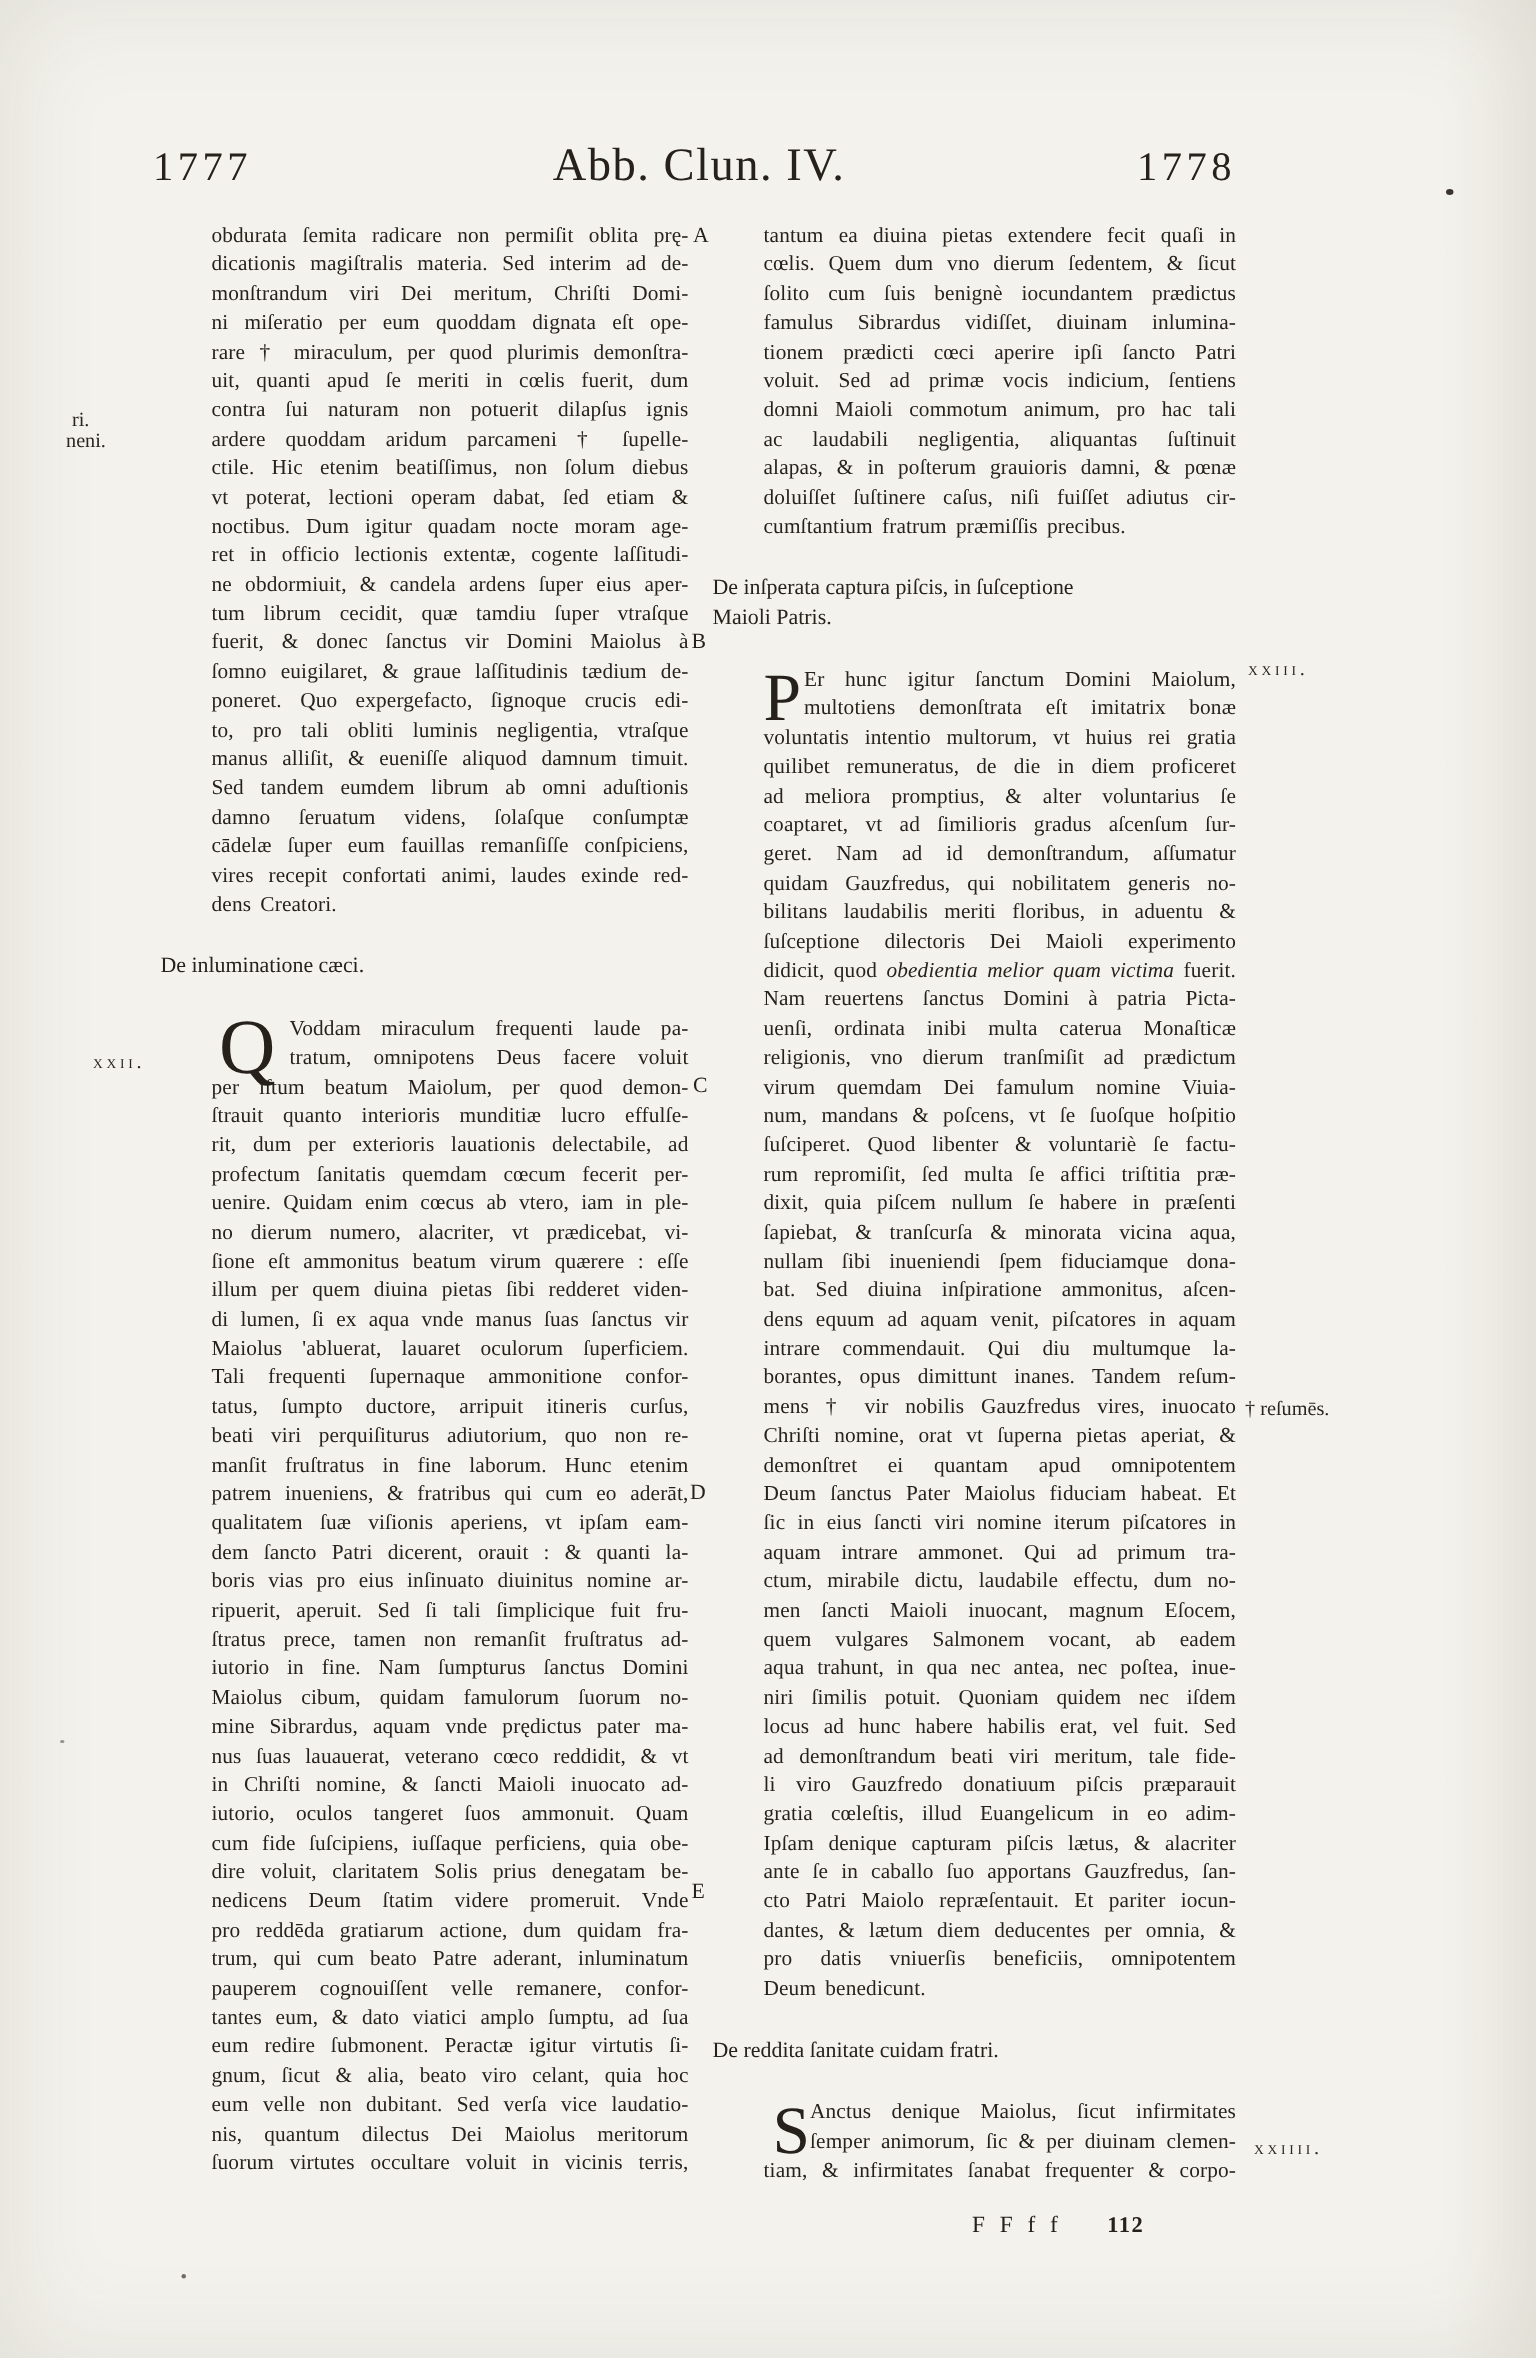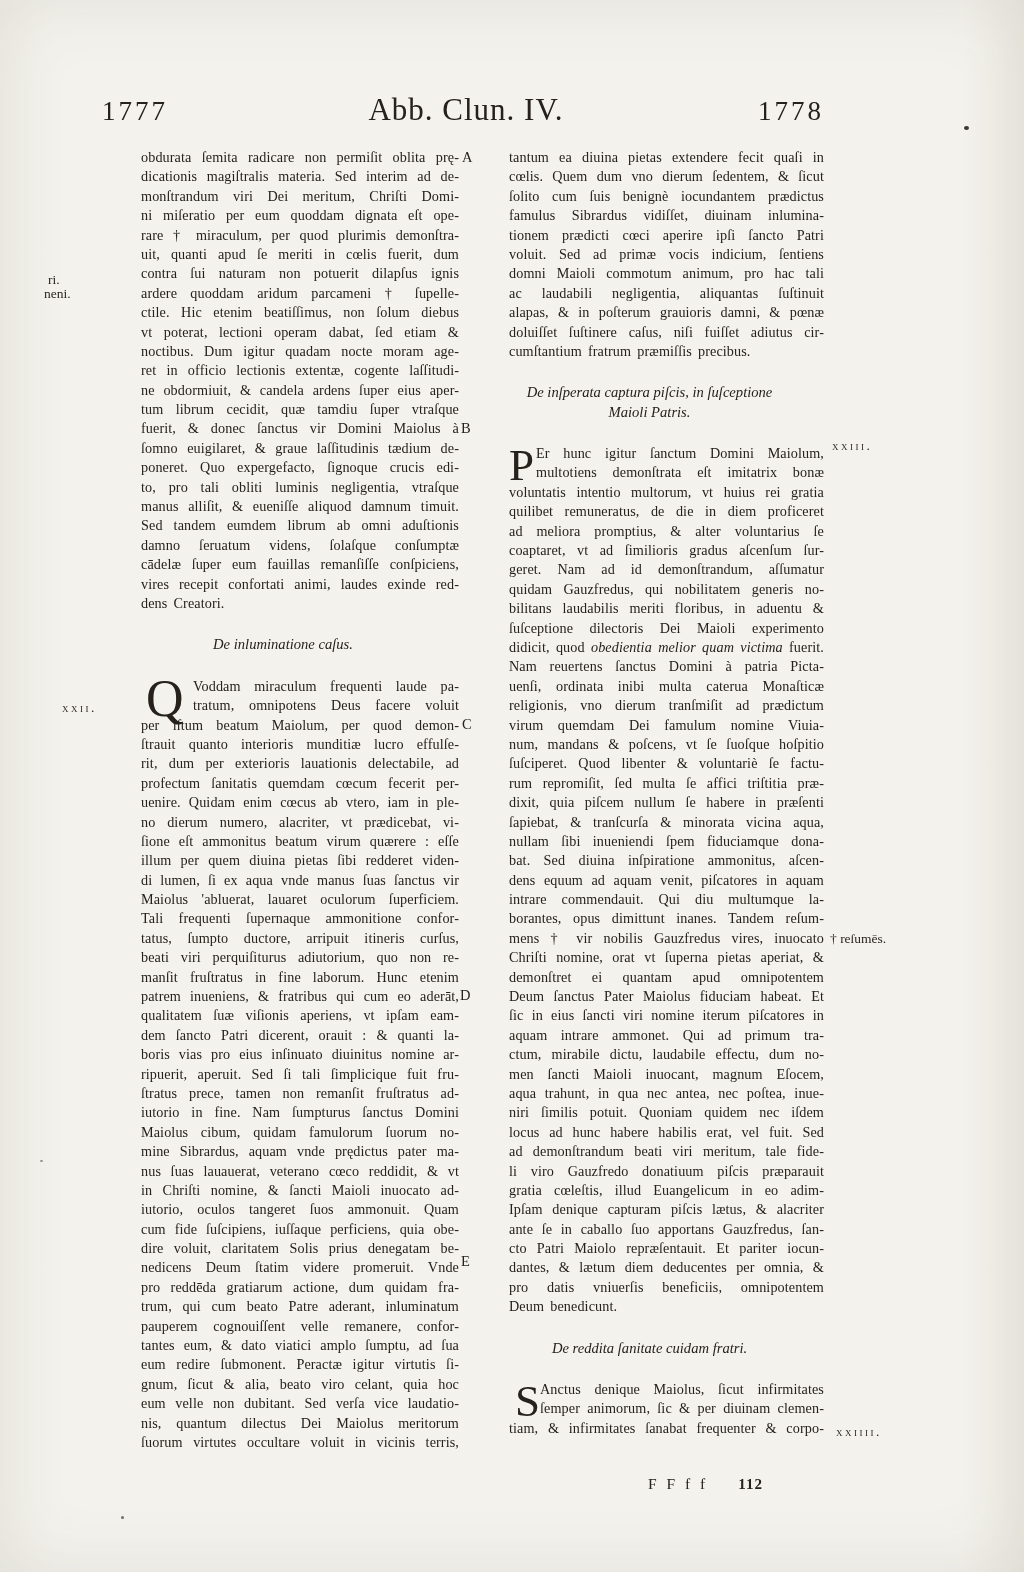--- a/index.html
+++ b/index.html
@@ -26,21 +26,21 @@
   .col-left{left:107px;width:352px;}
   .col-right{left:475px;width:349px;}
   .tline{
     height:19.4px;line-height:19.4px;font-size:14.2px;
     text-align:justify;text-align-last:justify;
     letter-spacing:0.1px;
   }
   .tline.nojust{text-align-last:left;word-spacing:2.5px;}
   .tline .it{font-style:italic;}
   .heading{margin:22px 0;}
-  .hline{height:19.4px;line-height:19.4px;font-size:14.6px;font-style:italic;text-align:center;}
+  .hline{height:19.4px;line-height:19.4px;font-size:14.6px;text-align:left;}
   .para{position:relative;margin-left:34px;}
   .dropcap{position:absolute;top:1px;left:3px;font-size:44px;line-height:40px;}
   .para.dc-q .dropcap{left:5px;top:1px;font-size:52px;line-height:42px;}
   .para.dc-p .dropcap{left:0px;font-size:45px;line-height:40px;}
   .para.dc-s .dropcap{left:6px;font-size:45px;line-height:40px;}
   .para.dc-q .tline.ind{padding-left:52px;}
   .para.dc-p .tline.ind{padding-left:27px;}
   .para.dc-s .tline.ind{padding-left:31px;}
   
   .mnote{position:absolute;font-size:13.5px;line-height:15px;white-space:nowrap;color:#2a2520;}
@@ -88,21 +88,21 @@
         <div class="tline"><span>poneret. Quo expergefacto, ſignoque crucis edi-</span></div>
         <div class="tline"><span>to, pro tali obliti luminis negligentia, vtraſque</span></div>
         <div class="tline"><span>manus alliſit, &amp; eueniſſe aliquod damnum timuit.</span></div>
         <div class="tline"><span>Sed tandem eumdem librum ab omni aduſtionis</span></div>
         <div class="tline"><span>damno ſeruatum videns, ſolaſque conſumptæ</span></div>
         <div class="tline"><span>cādelæ ſuper eum fauillas remanſiſſe conſpiciens,</span></div>
         <div class="tline"><span>vires recepit confortati animi, laudes exinde red-</span></div>
         <div class="tline nojust"><span>dens Creatori.</span></div>
       </div>
       <div class="heading">
-        <div class="hline">De inluminatione caſus.</div>
+        <div class="hline">De inluminatione cæci.</div>
       </div>
       <div class="para dc-q">
         <span class="dropcap">Q</span>
         <div class="tline ind"><span>Voddam miraculum frequenti laude pa-</span></div>
         <div class="tline ind"><span>tratum, omnipotens Deus facere voluit</span></div>
         <div class="tline"><span>per iſtum beatum Maiolum, per quod demon-</span></div>
         <div class="tline"><span>ſtrauit quanto interioris munditiæ lucro effulſe-</span></div>
         <div class="tline"><span>rit, dum per exterioris lauationis delectabile, ad</span></div>
         <div class="tline"><span>profectum ſanitatis quemdam cœcum fecerit per-</span></div>
         <div class="tline"><span>uenire. Quidam enim cœcus ab vtero, iam in ple-</span></div>
@@ -187,20 +187,21 @@
         <div class="tline"><span>intrare commendauit. Qui diu multumque la-</span></div>
         <div class="tline"><span>borantes, opus dimittunt inanes. Tandem reſum-</span></div>
         <div class="tline"><span>mens † vir nobilis Gauzfredus vires, inuocato</span></div>
         <div class="tline"><span>Chriſti nomine, orat vt ſuperna pietas aperiat, &amp;</span></div>
         <div class="tline"><span>demonſtret ei quantam apud omnipotentem</span></div>
         <div class="tline"><span>Deum ſanctus Pater Maiolus fiduciam habeat. Et</span></div>
         <div class="tline"><span>ſic in eius ſancti viri nomine iterum piſcatores in</span></div>
         <div class="tline"><span>aquam intrare ammonet. Qui ad primum tra-</span></div>
         <div class="tline"><span>ctum, mirabile dictu, laudabile effectu, dum no-</span></div>
         <div class="tline"><span>men ſancti Maioli inuocant, magnum Eſocem,</span></div>
+        <div class="tline"><span>quem vulgares Salmonem vocant, ab eadem</span></div>
         <div class="tline"><span>aqua trahunt, in qua nec antea, nec poſtea, inue-</span></div>
         <div class="tline"><span>niri ſimilis potuit. Quoniam quidem nec iſdem</span></div>
         <div class="tline"><span>locus ad hunc habere habilis erat, vel fuit. Sed</span></div>
         <div class="tline"><span>ad demonſtrandum beati viri meritum, tale fide-</span></div>
         <div class="tline"><span>li viro Gauzfredo donatiuum piſcis præparauit</span></div>
         <div class="tline"><span>gratia cœleſtis, illud Euangelicum in eo adim-</span></div>
         <div class="tline"><span>Ipſam denique capturam piſcis lætus, &amp; alacriter</span></div>
         <div class="tline"><span>ante ſe in caballo ſuo apportans Gauzfredus, ſan-</span></div>
         <div class="tline"><span>cto Patri Maiolo repræſentauit. Et pariter iocun-</span></div>
         <div class="tline"><span>dantes, &amp; lætum diem deducentes per omnia, &amp;</span></div>

